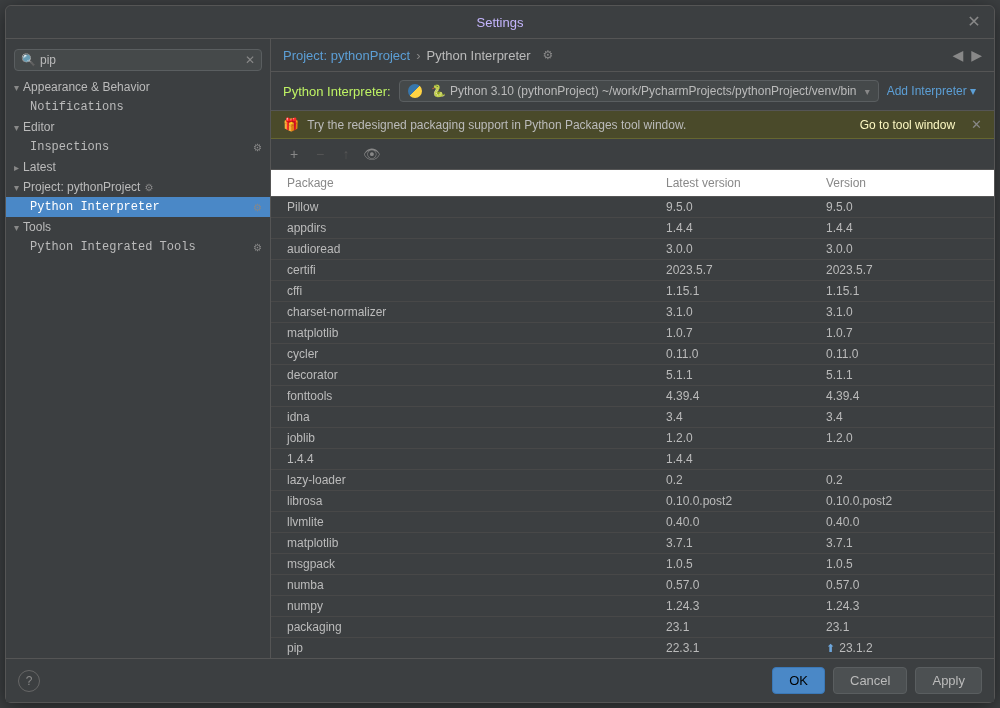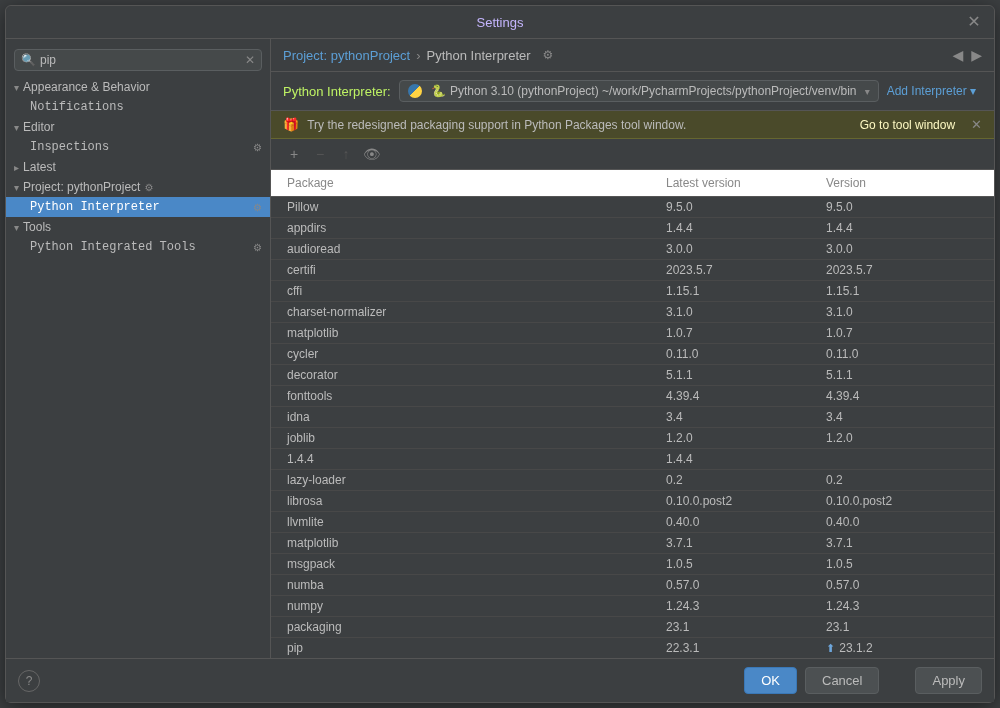--- a/index.html
+++ b/index.html
@@ -322,33 +322,32 @@
     }
     .btn {
       padding: 5px 16px;
       border-radius: 4px;
       cursor: pointer;
       font-size: 13px;
       border: 1px solid #666;
     }
     .btn-ok {
       background: #4a88c7;
-      color: #ffffff;
+      color: #000000;
       border-color: #3a78b7;
     }
     .btn-cancel {
       background: #4c5052;
       color: #bbb;
       border-color: #5a5e60;
     }
     .btn-apply {
       background: #4c5052;
       color: #bbb;
       border-color: #5a5e60;
-      margin-left: 28px;
     }
     .python-icon {
       display: inline-block;
       width: 14px;
       height: 14px;
       background: linear-gradient(135deg, #3776ab 50%, #ffd343 50%);
       border-radius: 50%;
       margin-right: 4px;
       vertical-align: middle;
     }

